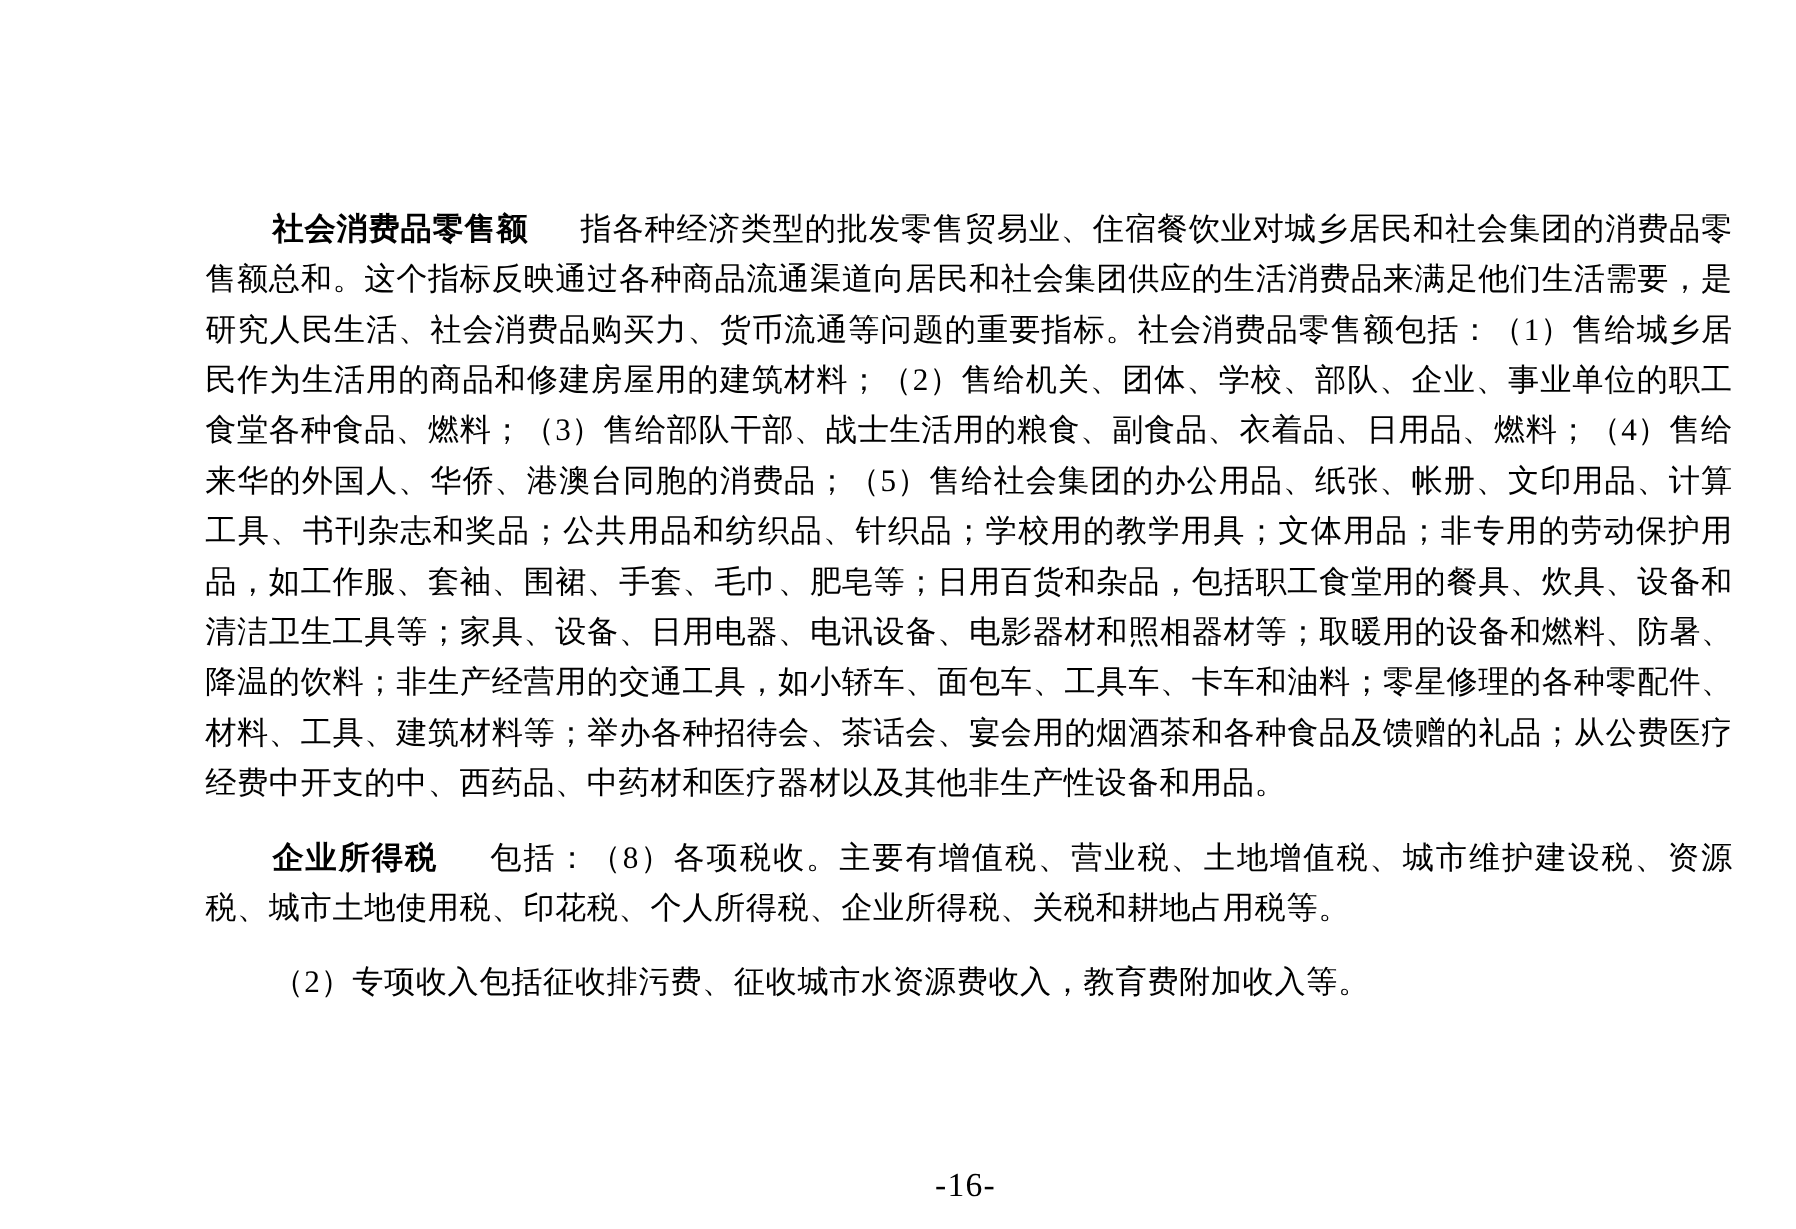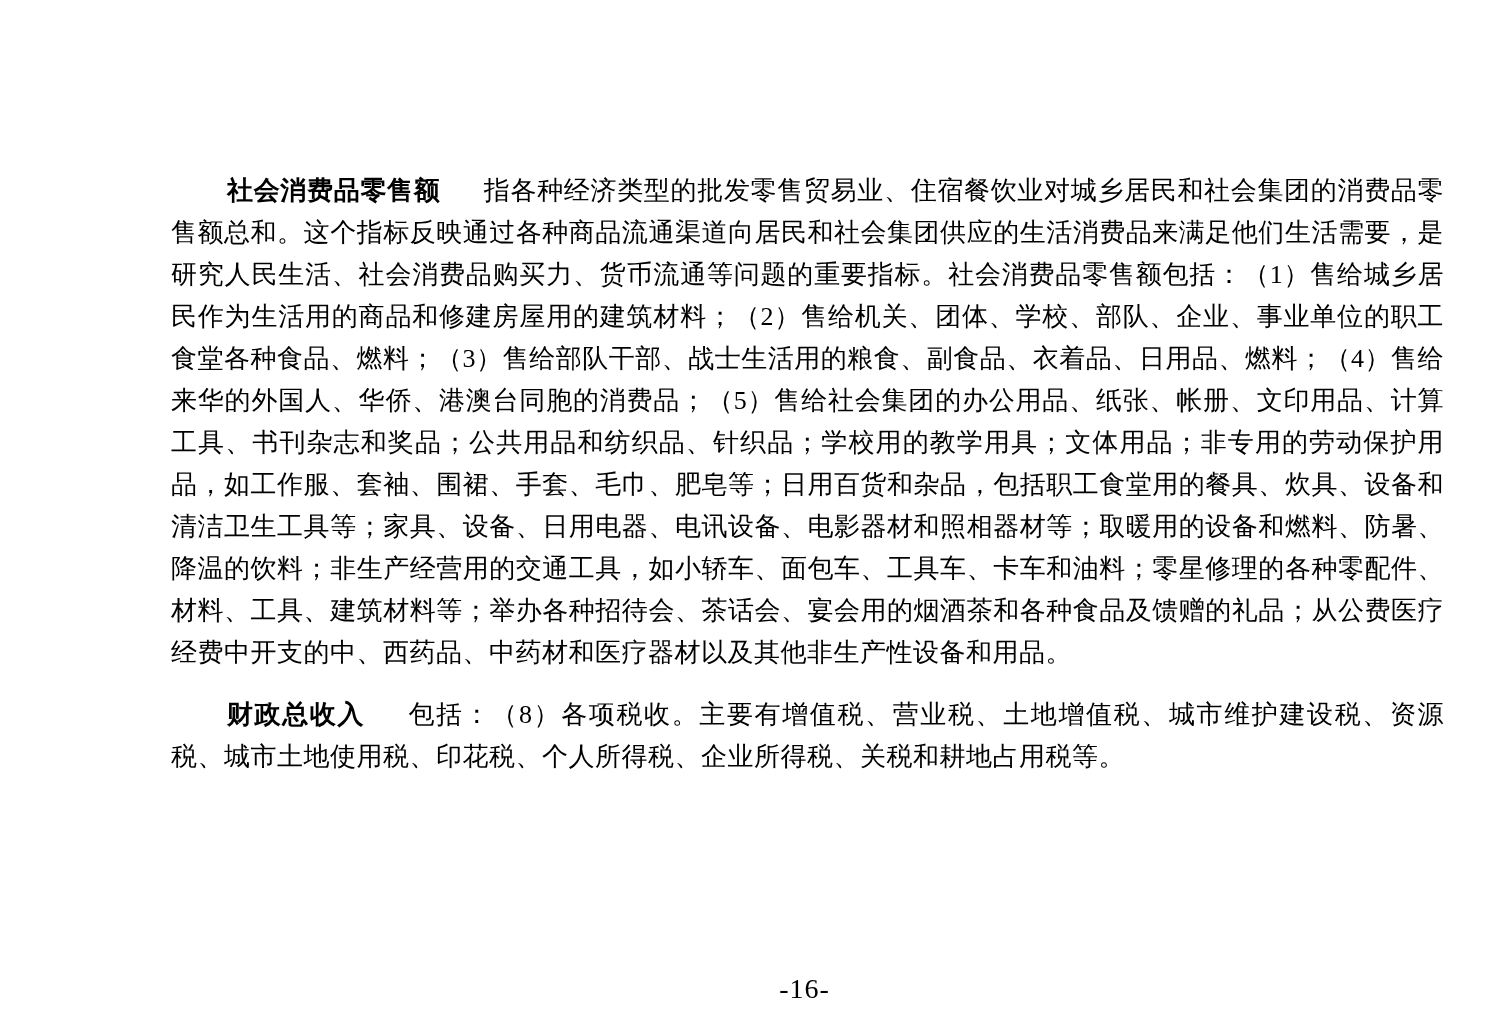--- a/index.html
+++ b/index.html
@@ -46,16 +46,17 @@
     color: #000000;
     letter-spacing: 1px;
   }
 </style>
 </head>
 <body>
 
 <div class="page">
   <div class="content">
     <p class="para"><span class="term">社会消费品零售额</span><span>指各种经济类型的批发零售贸易业、住宿餐饮业对城乡居民和社会集团的消费品零售额总和。这个指标反映通过各种商品流通渠道向居民和社会集团供应的生活消费品来满足他们生活需要，是研究人民生活、社会消费品购买力、货币流通等问题的重要指标。社会消费品零售额包括：（1）售给城乡居民作为生活用的商品和修建房屋用的建筑材料；（2）售给机关、团体、学校、部队、企业、事业单位的职工食堂各种食品、燃料；（3）售给部队干部、战士生活用的粮食、副食品、衣着品、日用品、燃料；（4）售给来华的外国人、华侨、港澳台同胞的消费品；（5）售给社会集团的办公用品、纸张、帐册、文印用品、计算工具、书刊杂志和奖品；公共用品和纺织品、针织品；学校用的教学用具；文体用品；非专用的劳动保护用品，如工作服、套袖、围裙、手套、毛巾、肥皂等；日用百货和杂品，包括职工食堂用的餐具、炊具、设备和清洁卫生工具等；家具、设备、日用电器、电讯设备、电影器材和照相器材等；取暖用的设备和燃料、防暑、降温的饮料；非生产经营用的交通工具，如小轿车、面包车、工具车、卡车和油料；零星修理的各种零配件、材料、工具、建筑材料等；举办各种招待会、茶话会、宴会用的烟酒茶和各种食品及馈赠的礼品；从公费医疗经费中开支的中、西药品、中药材和医疗器材以及其他非生产性设备和用品。</span></p>
-    <p class="para"><span class="term">财政总收入</span><span>包括：（8）各项税收。主要有增值税、营业税、土地增值税、城市维护建设税、资源税、城市土地使用税、印花税、个人所得税、企业所得税、关税和耕地占用税等。</span></p>
+    <p class="para"><span class="term">企业所得税</span><span>包括：（8）各项税收。主要有增值税、营业税、土地增值税、城市维护建设税、资源税、城市土地使用税、印花税、个人所得税、企业所得税、关税和耕地占用税等。</span></p>
+    <p class="para"><span>（2）专项收入包括征收排污费、征收城市水资源费收入，教育费附加收入等。</span></p>
   </div>
   <div class="footer">-16-</div>
 </div>
 
 </body></html>

